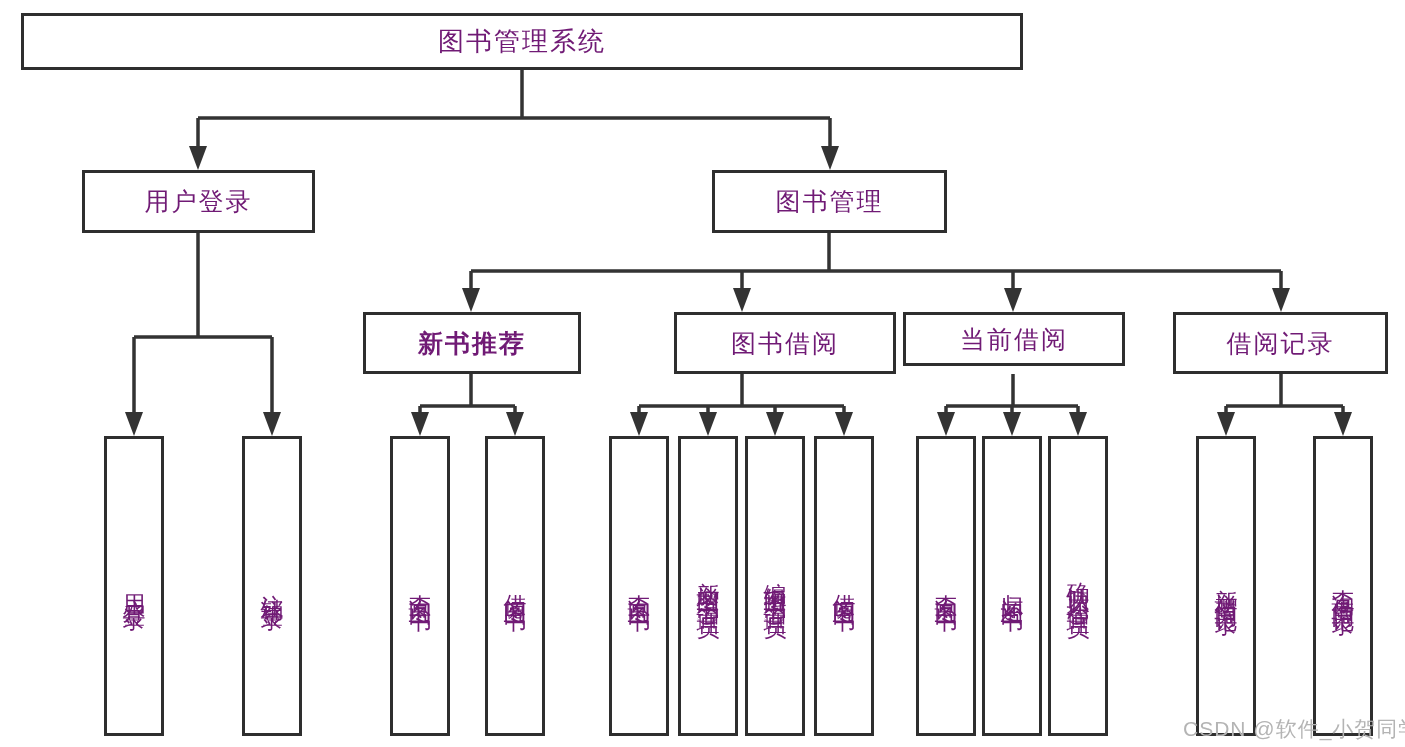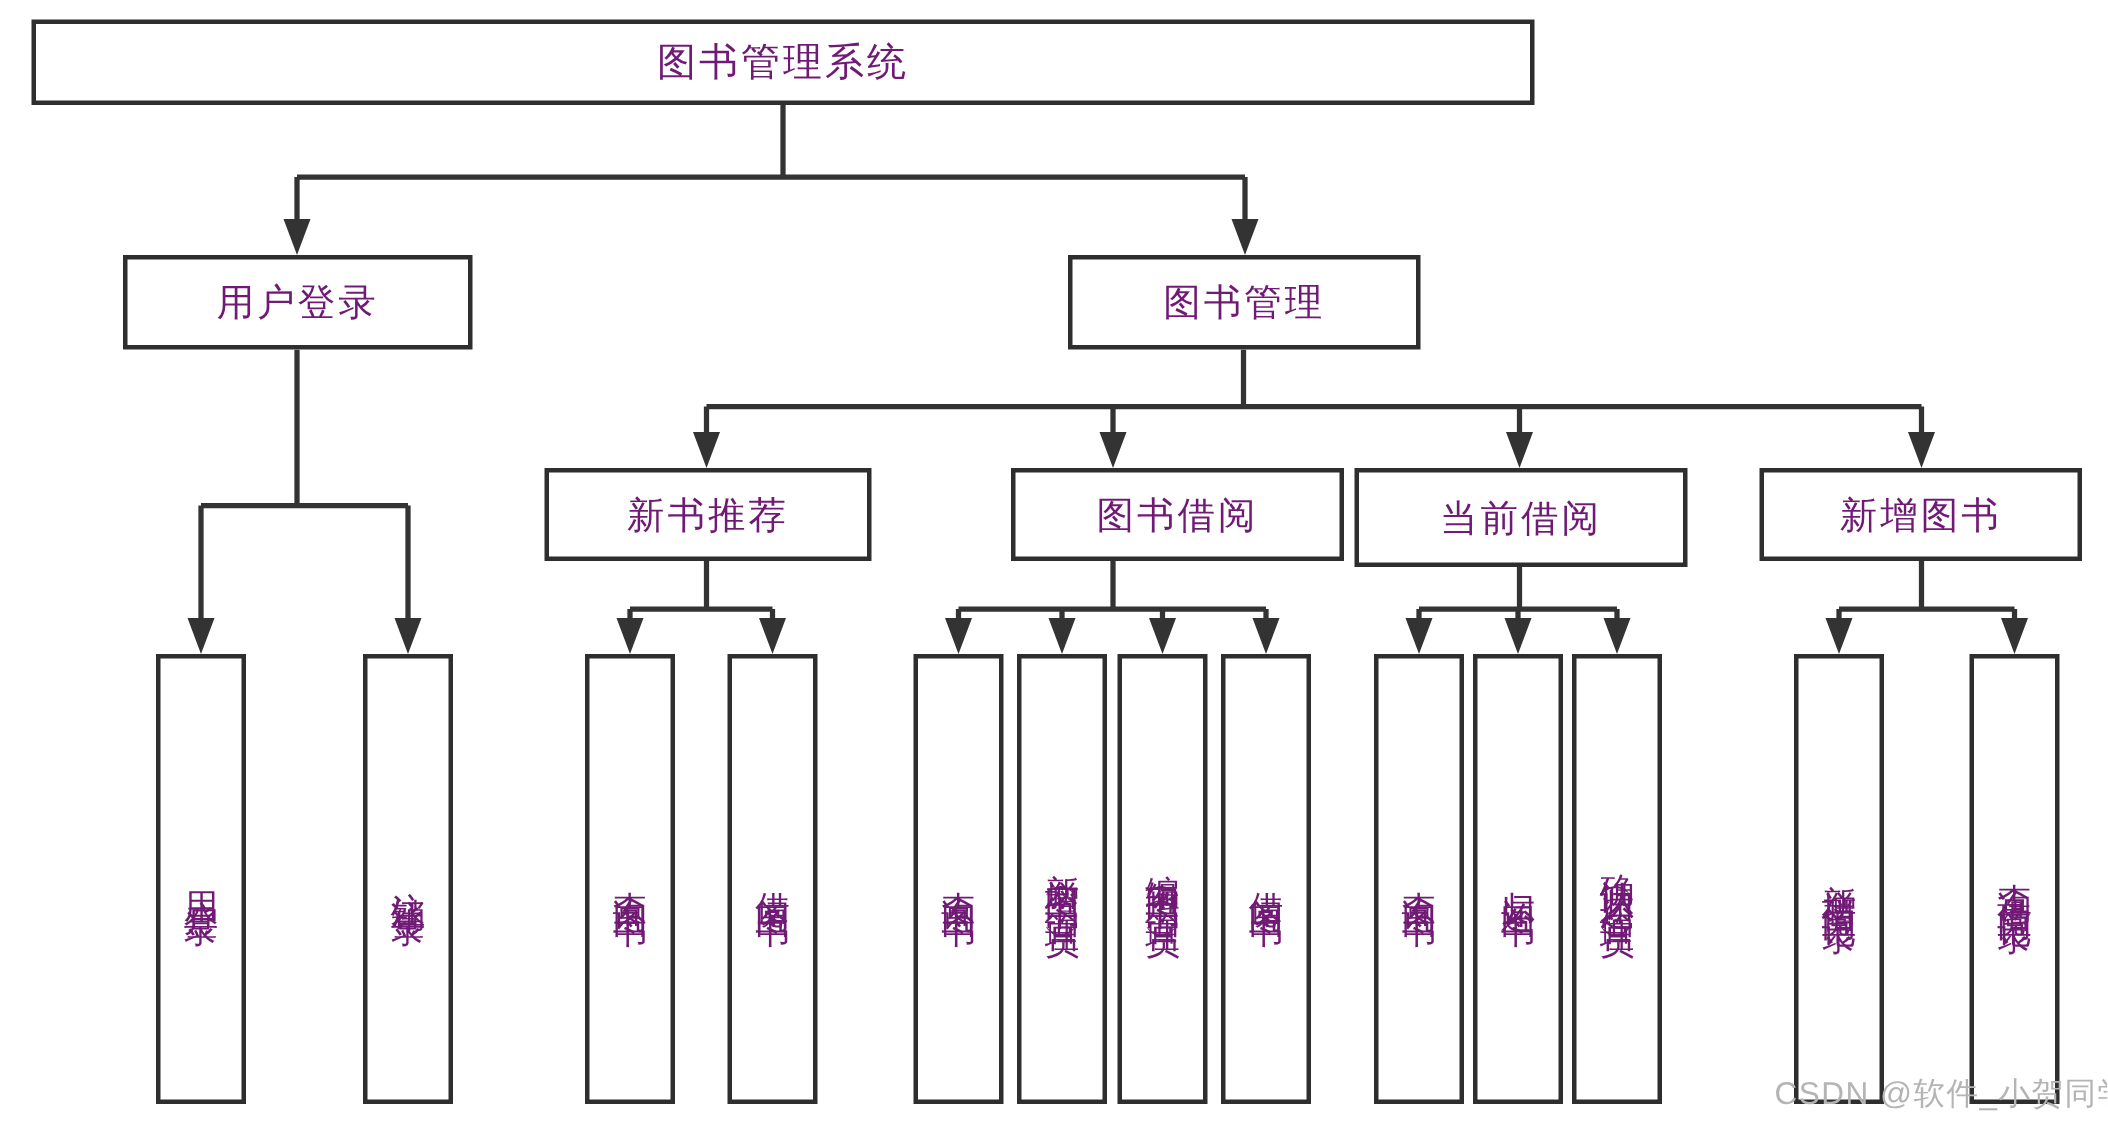--- a/index.html
+++ b/index.html
@@ -60,24 +60,24 @@
       <polygon points="1217,412 1235,412 1226,436"></polygon>
       <polygon points="1334,412 1352,412 1343,436"></polygon>
     </g>
   </svg>
 
   <div class="node h root" style="left:21px;top:13px;width:1002px;height:57px;">图书管理系统</div>
 
   <div class="node h" style="left:82px;top:170px;width:233px;height:63px;">用户登录</div>
   <div class="node h" style="left:712px;top:170px;width:235px;height:63px;">图书管理</div>
 
-  <div class="node h" style="left:363px;top:312px;width:218px;height:62px;">新书推荐</div>
+  <div class="node h" style="left:363px;top:312px;width:218px;height:62px;font-weight:bold;">新书推荐</div>
   <div class="node h" style="left:632px;top:312px;width:222px;height:62px;margin-left:42px;">图书借阅</div>
-  <div class="node h" style="left:903px;top:312px;width:222px;height:66px;">当前借阅</div>
-  <div class="node h" style="left:1173px;top:312px;width:215px;height:62px;">新增图书</div>
+  <div class="node h" style="left:903px;top:312px;width:222px;height:54px;">当前借阅</div>
+  <div class="node h" style="left:1173px;top:312px;width:215px;height:62px;">借阅记录</div>
 
   <div class="node v" style="left:104px;top:436px;width:60px;height:300px;">用户登录</div>
   <div class="node v" style="left:242px;top:436px;width:60px;height:300px;">注销登录</div>
 
   <div class="node v" style="left:390px;top:436px;width:60px;height:300px;">查询图书</div>
   <div class="node v" style="left:485px;top:436px;width:60px;height:300px;">借阅图书</div>
 
   <div class="node v" style="left:609px;top:436px;width:60px;height:300px;">查询图书</div>
   <div class="node v" style="left:678px;top:436px;width:60px;height:300px;">新增图书（管理员）</div>
   <div class="node v" style="left:745px;top:436px;width:60px;height:300px;">编辑图书（管理员）</div>

